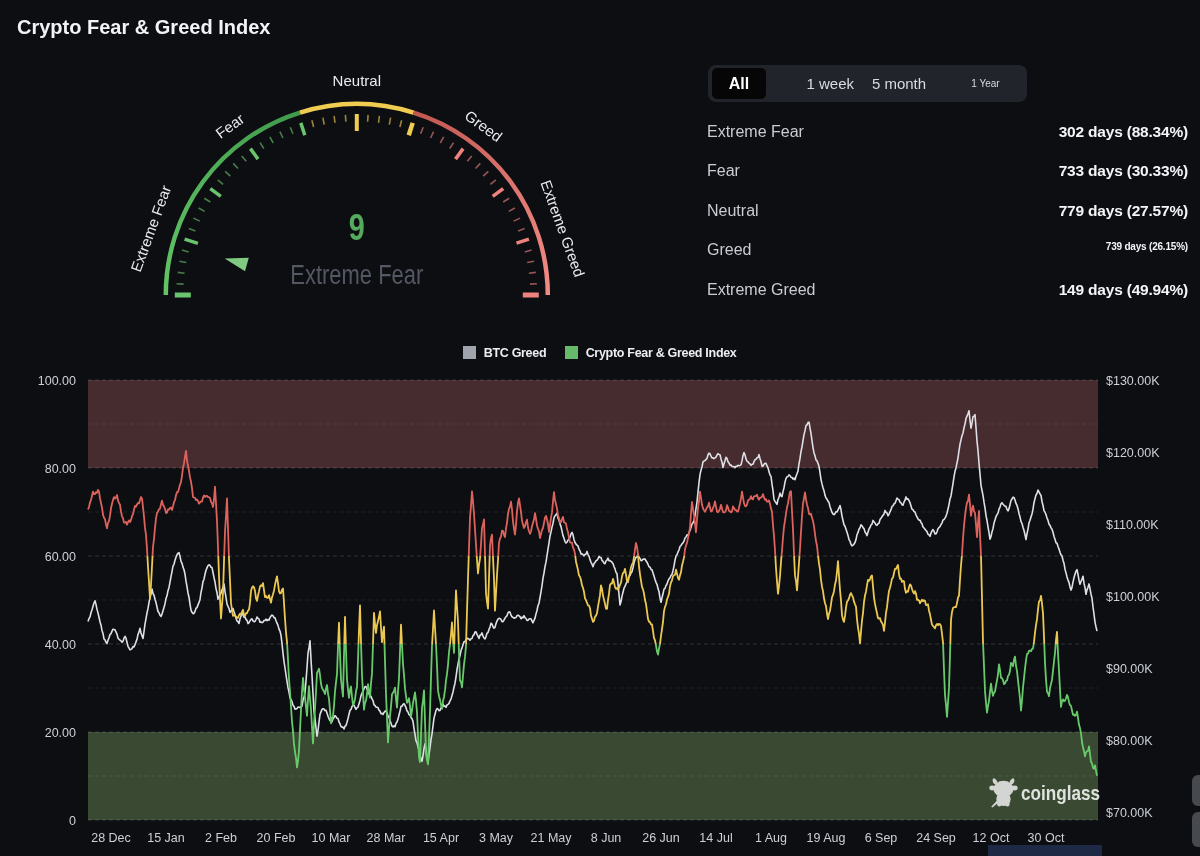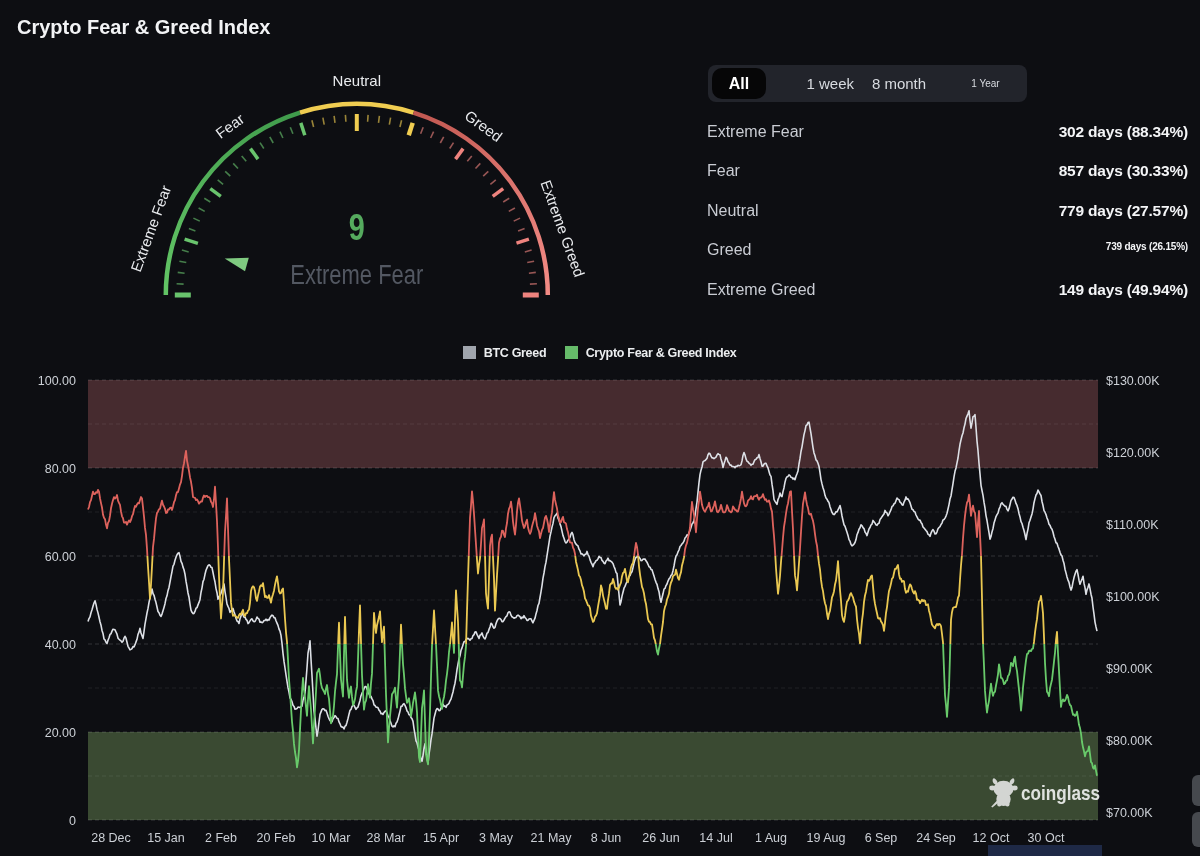--- a/index.html
+++ b/index.html
@@ -2,33 +2,33 @@
 <html><head><meta charset="utf-8">
 <style>
 * { margin:0; padding:0; box-sizing:border-box; }
 html,body { width:1200px; height:856px; background:#0d0e12; overflow:hidden;
   font-family:"Liberation Sans", sans-serif; position:relative; }
 </style></head>
 <body>
 <div style="position:absolute;left:17px;top:16px;font-size:20px;font-weight:bold;color:#f2f3f5">Crypto Fear &amp; Greed Index</div>
 
 <div style="position:absolute;left:708px;top:65px;width:319px;height:37px;background:#22242b;border-radius:8px;display:flex;align-items:center">
-  <div style="margin-left:4px;width:54px;height:31px;background:#060607;border-radius:10px;color:#ffffff;font-size:16px;font-weight:bold;display:flex;align-items:center;justify-content:center">All</div>
+  <div style="margin-left:4px;width:54px;height:31px;background:#060607;border-radius:5px;color:#ffffff;font-size:16px;font-weight:bold;display:flex;align-items:center;justify-content:center">All</div>
   <div style="width:88px;text-align:right;font-size:15px;color:#d8dbe0">1 week</div>
-  <div style="width:90px;text-align:center;font-size:15px;color:#d8dbe0">8 month</div>
+  <div style="width:90px;text-align:center;font-size:15px;color:#d8dbe0">5 month</div>
   <div style="width:83px;text-align:center;font-size:10px;color:#d8dbe0">1 Year</div>
 </div>
 
 <div style="position:absolute;left:707px;top:123px;width:481px;height:20px">
     <span style="float:left;font-size:16px;color:#c9ccd3">Extreme Fear</span>
     <span style="float:right;font-size:15.5px;font-weight:bold;letter-spacing:-0.2px;color:#f4f5f7">302 days (88.34%)</span>
   </div>
 <div style="position:absolute;left:707px;top:162px;width:481px;height:20px">
     <span style="float:left;font-size:16px;color:#c9ccd3">Fear</span>
-    <span style="float:right;font-size:15.5px;font-weight:bold;letter-spacing:-0.2px;color:#f4f5f7">857 days (30.33%)</span>
+    <span style="float:right;font-size:15.5px;font-weight:bold;letter-spacing:-0.2px;color:#f4f5f7">733 days (30.33%)</span>
   </div>
 <div style="position:absolute;left:707px;top:202px;width:481px;height:20px">
     <span style="float:left;font-size:16px;color:#c9ccd3">Neutral</span>
     <span style="float:right;font-size:15.5px;font-weight:bold;letter-spacing:-0.2px;color:#f4f5f7">779 days (27.57%)</span>
   </div>
 <div style="position:absolute;left:707px;top:241px;width:481px;height:20px">
     <span style="float:left;font-size:16px;color:#c9ccd3">Greed</span>
     <span style="float:right;font-size:10px;font-weight:bold;letter-spacing:-0.2px;color:#f4f5f7">739 days (26.15%)</span>
   </div>
 <div style="position:absolute;left:707px;top:281px;width:481px;height:20px">

